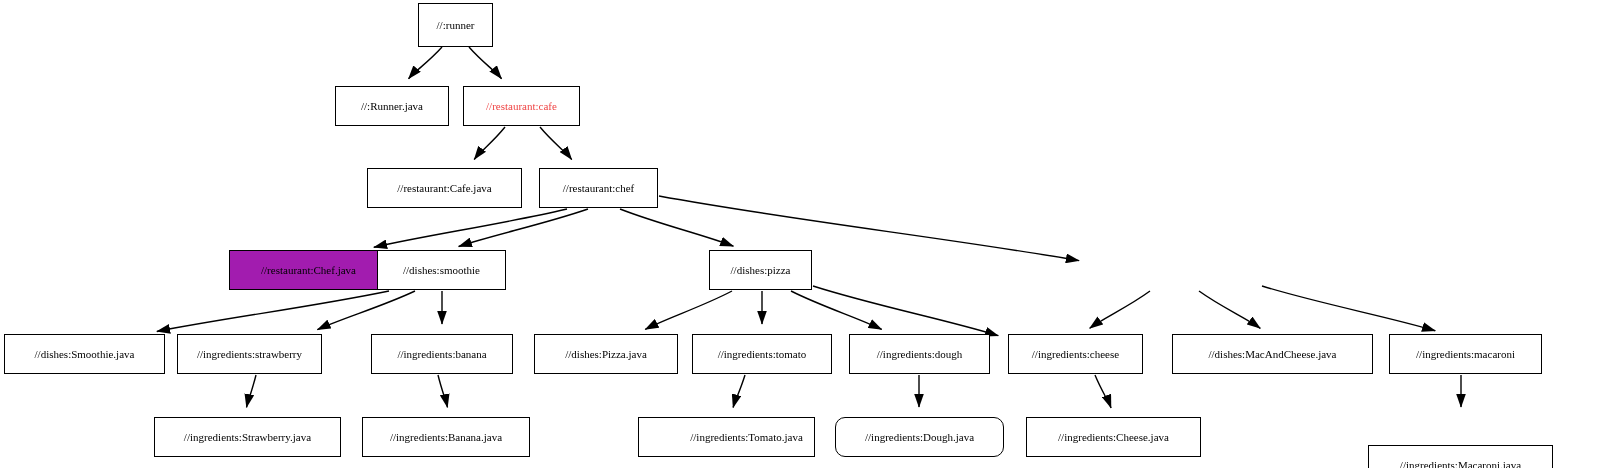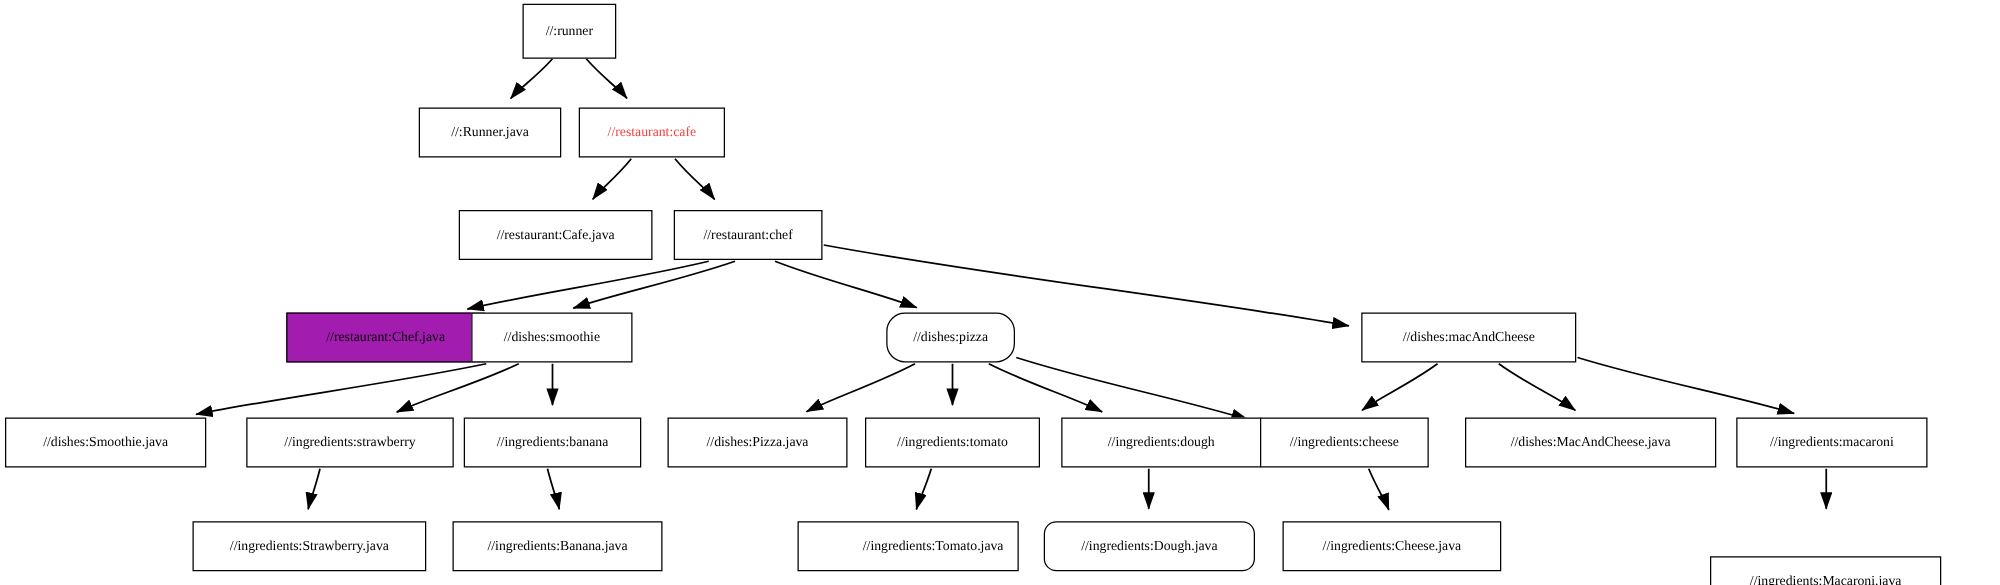--- a/index.html
+++ b/index.html
@@ -103,42 +103,39 @@
       </div>
       <div class="node" style="left: 539px; top: 168px; width: 119px; height: 40px; border-color: rgb(0, 0, 0); background: rgb(255, 255, 255);">
         <span class="node-label" style="color: rgb(0, 0, 0);">//restaurant:chef</span>
       </div>
       <div class="node" style="left: 205px; top: 250px; width: 159px; height: 40px; border-color: rgb(0, 0, 0); background: #a21caf; margin-left: 24px;">
         <span class="node-label" style="color: rgb(0, 0, 0);">//restaurant:Chef.java</span>
       </div>
       <div class="node" style="left: 377px; top: 250px; width: 129px; height: 40px; border-color: rgb(0, 0, 0); background: rgb(255, 255, 255);">
         <span class="node-label" style="color: rgb(0, 0, 0);">//dishes:smoothie</span>
       </div>
-      <div class="node" style="left: 709px; top: 250px; width: 103px; height: 40px; border-color: rgb(0, 0, 0); background: rgb(255, 255, 255); border-radius: 15px;">
+      <div class="node" style="left: 709px; top: 250px; width: 103px; height: 40px; border-color: rgb(0, 0, 0); background: rgb(255, 255, 255);">
         <span class="node-label" style="color: rgb(0, 0, 0);">//dishes:pizza</span>
-      </div>
-      <div class="node" style="left: 1089px; top: 250px; width: 172px; height: 40px; border-color: rgb(0, 0, 0); background: rgb(255, 255, 255);">
-        <span class="node-label" style="color: rgb(0, 0, 0);">//dishes:macAndCheese</span>
       </div>
       <div class="node" style="left: 4px; top: 334px; width: 161px; height: 40px; border-color: rgb(0, 0, 0); background: rgb(255, 255, 255);">
         <span class="node-label" style="color: rgb(0, 0, 0);">//dishes:Smoothie.java</span>
       </div>
-      <div class="node" style="left: 197px; top: 334px; width: 166px; height: 40px; border-color: rgb(0, 0, 0); background: rgb(255, 255, 255);">
+      <div class="node" style="left: 177px; top: 334px; width: 145px; height: 40px; border-color: rgb(0, 0, 0); background: rgb(255, 255, 255);">
         <span class="node-label" style="color: rgb(0, 0, 0);">//ingredients:strawberry</span>
       </div>
       <div class="node" style="left: 371px; top: 334px; width: 142px; height: 40px; border-color: rgb(0, 0, 0); background: rgb(255, 255, 255);">
         <span class="node-label" style="color: rgb(0, 0, 0);">//ingredients:banana</span>
       </div>
       <div class="node" style="left: 534px; top: 334px; width: 144px; height: 40px; border-color: rgb(0, 0, 0); background: rgb(255, 255, 255);">
         <span class="node-label" style="color: rgb(0, 0, 0);">//dishes:Pizza.java</span>
       </div>
       <div class="node" style="left: 692px; top: 334px; width: 140px; height: 40px; border-color: rgb(0, 0, 0); background: rgb(255, 255, 255);">
         <span class="node-label" style="color: rgb(0, 0, 0);">//ingredients:tomato</span>
       </div>
-      <div class="node" style="left: 849px; top: 334px; width: 160px; height: 40px; border-color: rgb(0, 0, 0); background: rgb(255, 255, 255);">
+      <div class="node" style="left: 849px; top: 334px; width: 141px; height: 40px; border-color: rgb(0, 0, 0); background: rgb(255, 255, 255);">
         <span class="node-label" style="color: rgb(0, 0, 0);">//ingredients:dough</span>
       </div>
       <div class="node" style="left: 1008px; top: 334px; width: 135px; height: 40px; border-color: rgb(0, 0, 0); background: rgb(255, 255, 255);">
         <span class="node-label" style="color: rgb(0, 0, 0);">//ingredients:cheese</span>
       </div>
       <div class="node" style="left: 1172px; top: 334px; width: 201px; height: 40px; border-color: rgb(0, 0, 0); background: rgb(255, 255, 255);">
         <span class="node-label" style="color: rgb(0, 0, 0);">//dishes:MacAndCheese.java</span>
       </div>
       <div class="node" style="left: 1389px; top: 334px; width: 153px; height: 40px; border-color: rgb(0, 0, 0); background: rgb(255, 255, 255);">
         <span class="node-label" style="color: rgb(0, 0, 0);">//ingredients:macaroni</span>

